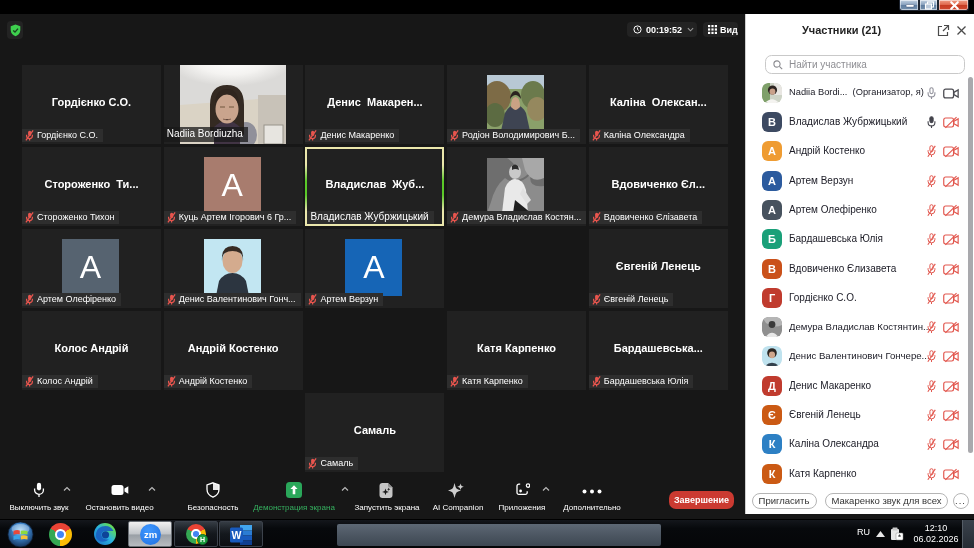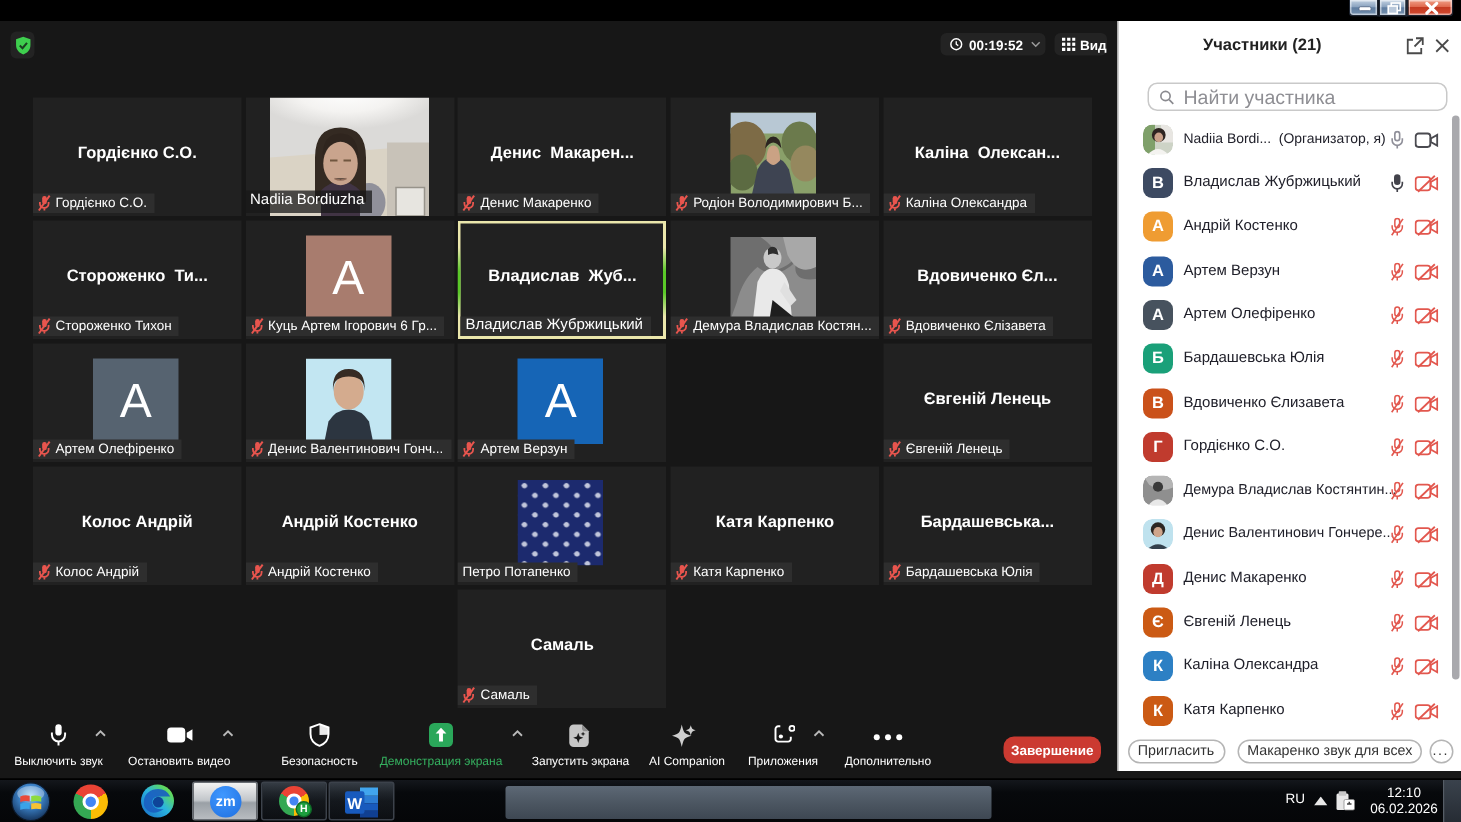--- a/index.html
+++ b/index.html
@@ -34,21 +34,21 @@
 #nadiia-vid{position:absolute;left:16.3px;top:0;width:106px;height:79px;overflow:hidden;}
 
 #panel{position:absolute;left:745px;top:14px;width:229px;height:500px;background:#fff;border-left:1px solid #cfcfcf;}
 #ptitle{position:absolute;left:18px;top:10px;width:155px;text-align:center;font-size:11px;font-weight:bold;color:#222;}
 .prow{position:absolute;left:0;width:269px;height:29px;}
 .pav{position:absolute;left:16px;top:4px;width:20px;height:20px;border-radius:6px;color:#fff;font-weight:bold;font-size:11px;display:flex;align-items:center;justify-content:center;}
 .pname{position:absolute;left:43px;top:8px;font-size:10px;color:#20202a;white-space:nowrap;}
 .pmic{position:absolute;left:179px;top:8px;width:13px;height:13px;}
 .pcam{position:absolute;left:197px;top:8px;width:16px;height:13px;}
 #searchbox{position:absolute;left:19px;top:41px;width:200px;height:19px;border:1px solid #c9c9c9;border-radius:6.5px;display:flex;align-items:center;}
-#searchbox span{font-size:13px;color:#8e8e93;}
+#searchbox span{font-size:10px;color:#8e8e93;}
 #scrollbar{position:absolute;left:222px;top:63px;width:5px;height:376px;background:#a9a9ad;border-radius:2.5px;}
 
 .fbtn{position:absolute;top:479px;height:16px;border:1px solid #b5b5b5;border-radius:8px;background:#fff;font-size:9.5px;color:#333;text-align:center;line-height:14px;}
 
 #taskbar{position:absolute;left:0;top:519px;width:974px;height:29px;background:linear-gradient(180deg,#14171c,#07090c 30%,#050608);border-top:1px solid #000;}
 .tkbtn{position:absolute;top:1px;width:44px;height:26px;border:1px solid #3c424b;border-radius:2px;background:linear-gradient(180deg,rgba(120,135,150,.35),rgba(60,70,82,.25) 50%,rgba(30,36,44,.3));}
 .chrome{position:absolute;width:23px;height:23px;border-radius:50%;background:conic-gradient(from 60deg,#fbbc05 0 120deg,#34a853 120deg 240deg,#ea4335 240deg 360deg);}
 .chrome::after{content:"";position:absolute;left:26%;top:26%;width:48%;height:48%;border-radius:50%;background:#4285f4;border:2px solid #fff;box-sizing:border-box;}
 #glasspatch{position:absolute;left:337px;top:4px;width:324px;height:22px;border-radius:2px;background:linear-gradient(180deg,#64707e,#515c68 55%,#434d59);opacity:.92;}
 #showdesk{position:absolute;left:962px;top:0;width:12px;height:29px;background:linear-gradient(180deg,#3a424c,#252b33);border-left:1px solid #555d66;}
@@ -270,35 +270,20 @@
       </div>
     <div class="tile" style="left:163.7px;top:296.5px">
         <div class="tname">Андрій Костенко</div>
         <div class="lbl"><svg width="9" height="11" viewBox="0 0 9 11">
             <rect x="3.1" y="0.7" width="3.1" height="5.4" rx="1.5" fill="#e8554e"></rect>
             <path d="M1.6 4.7v1a2.9 2.9 0 0 0 5.8 0v-1" fill="none" stroke="#e8554e" stroke-width="1.2"></path>
             <line x1="4.6" y1="8.8" x2="4.6" y2="10.4" stroke="#e8554e" stroke-width="1.2"></line>
             <line x1="0.9" y1="10.3" x2="8.1" y2="0.4" stroke="#e8554e" stroke-width="1.3"></line>
           </svg>Андрій Костенко</div>
       </div>
-    <div class="tile" style="left:305.4px;top:296.5px">
-        <div class="sq" id="petro-ph" style="top:9px">
-          <svg width="57" height="57" viewBox="0 0 57 57">
-            <defs>
-              <pattern id="pais" width="14" height="13" patternUnits="userSpaceOnUse">
-                <path d="M2.5 3.5 q1.8-2.4 3.4-0.9 q1.5 1.5-0.4 2.7 q-1.9 1.1-3-1.8" fill="rgba(216,220,234,0.88)"></path>
-                <path d="M9.5 10 q1.8-2.4 3.4-0.9 q1.5 1.5-0.4 2.7 q-1.9 1.1-3-1.8" fill="rgba(216,220,234,0.88)"></path>
-              </pattern>
-            </defs>
-            <rect width="57" height="57" fill="#1c2a6e"></rect>
-            <rect width="57" height="57" fill="url(#pais)"></rect>
-          </svg>
-        </div>
-        <div class="lbl">Петро Потапенко</div>
-      </div>
     <div class="tile" style="left:447.1px;top:296.5px">
         <div class="tname">Катя Карпенко</div>
         <div class="lbl"><svg width="9" height="11" viewBox="0 0 9 11">
             <rect x="3.1" y="0.7" width="3.1" height="5.4" rx="1.5" fill="#e8554e"></rect>
             <path d="M1.6 4.7v1a2.9 2.9 0 0 0 5.8 0v-1" fill="none" stroke="#e8554e" stroke-width="1.2"></path>
             <line x1="4.6" y1="8.8" x2="4.6" y2="10.4" stroke="#e8554e" stroke-width="1.2"></line>
             <line x1="0.9" y1="10.3" x2="8.1" y2="0.4" stroke="#e8554e" stroke-width="1.3"></line>
           </svg>Катя Карпенко</div>
       </div>
     <div class="tile" style="left:588.8px;top:296.5px">

